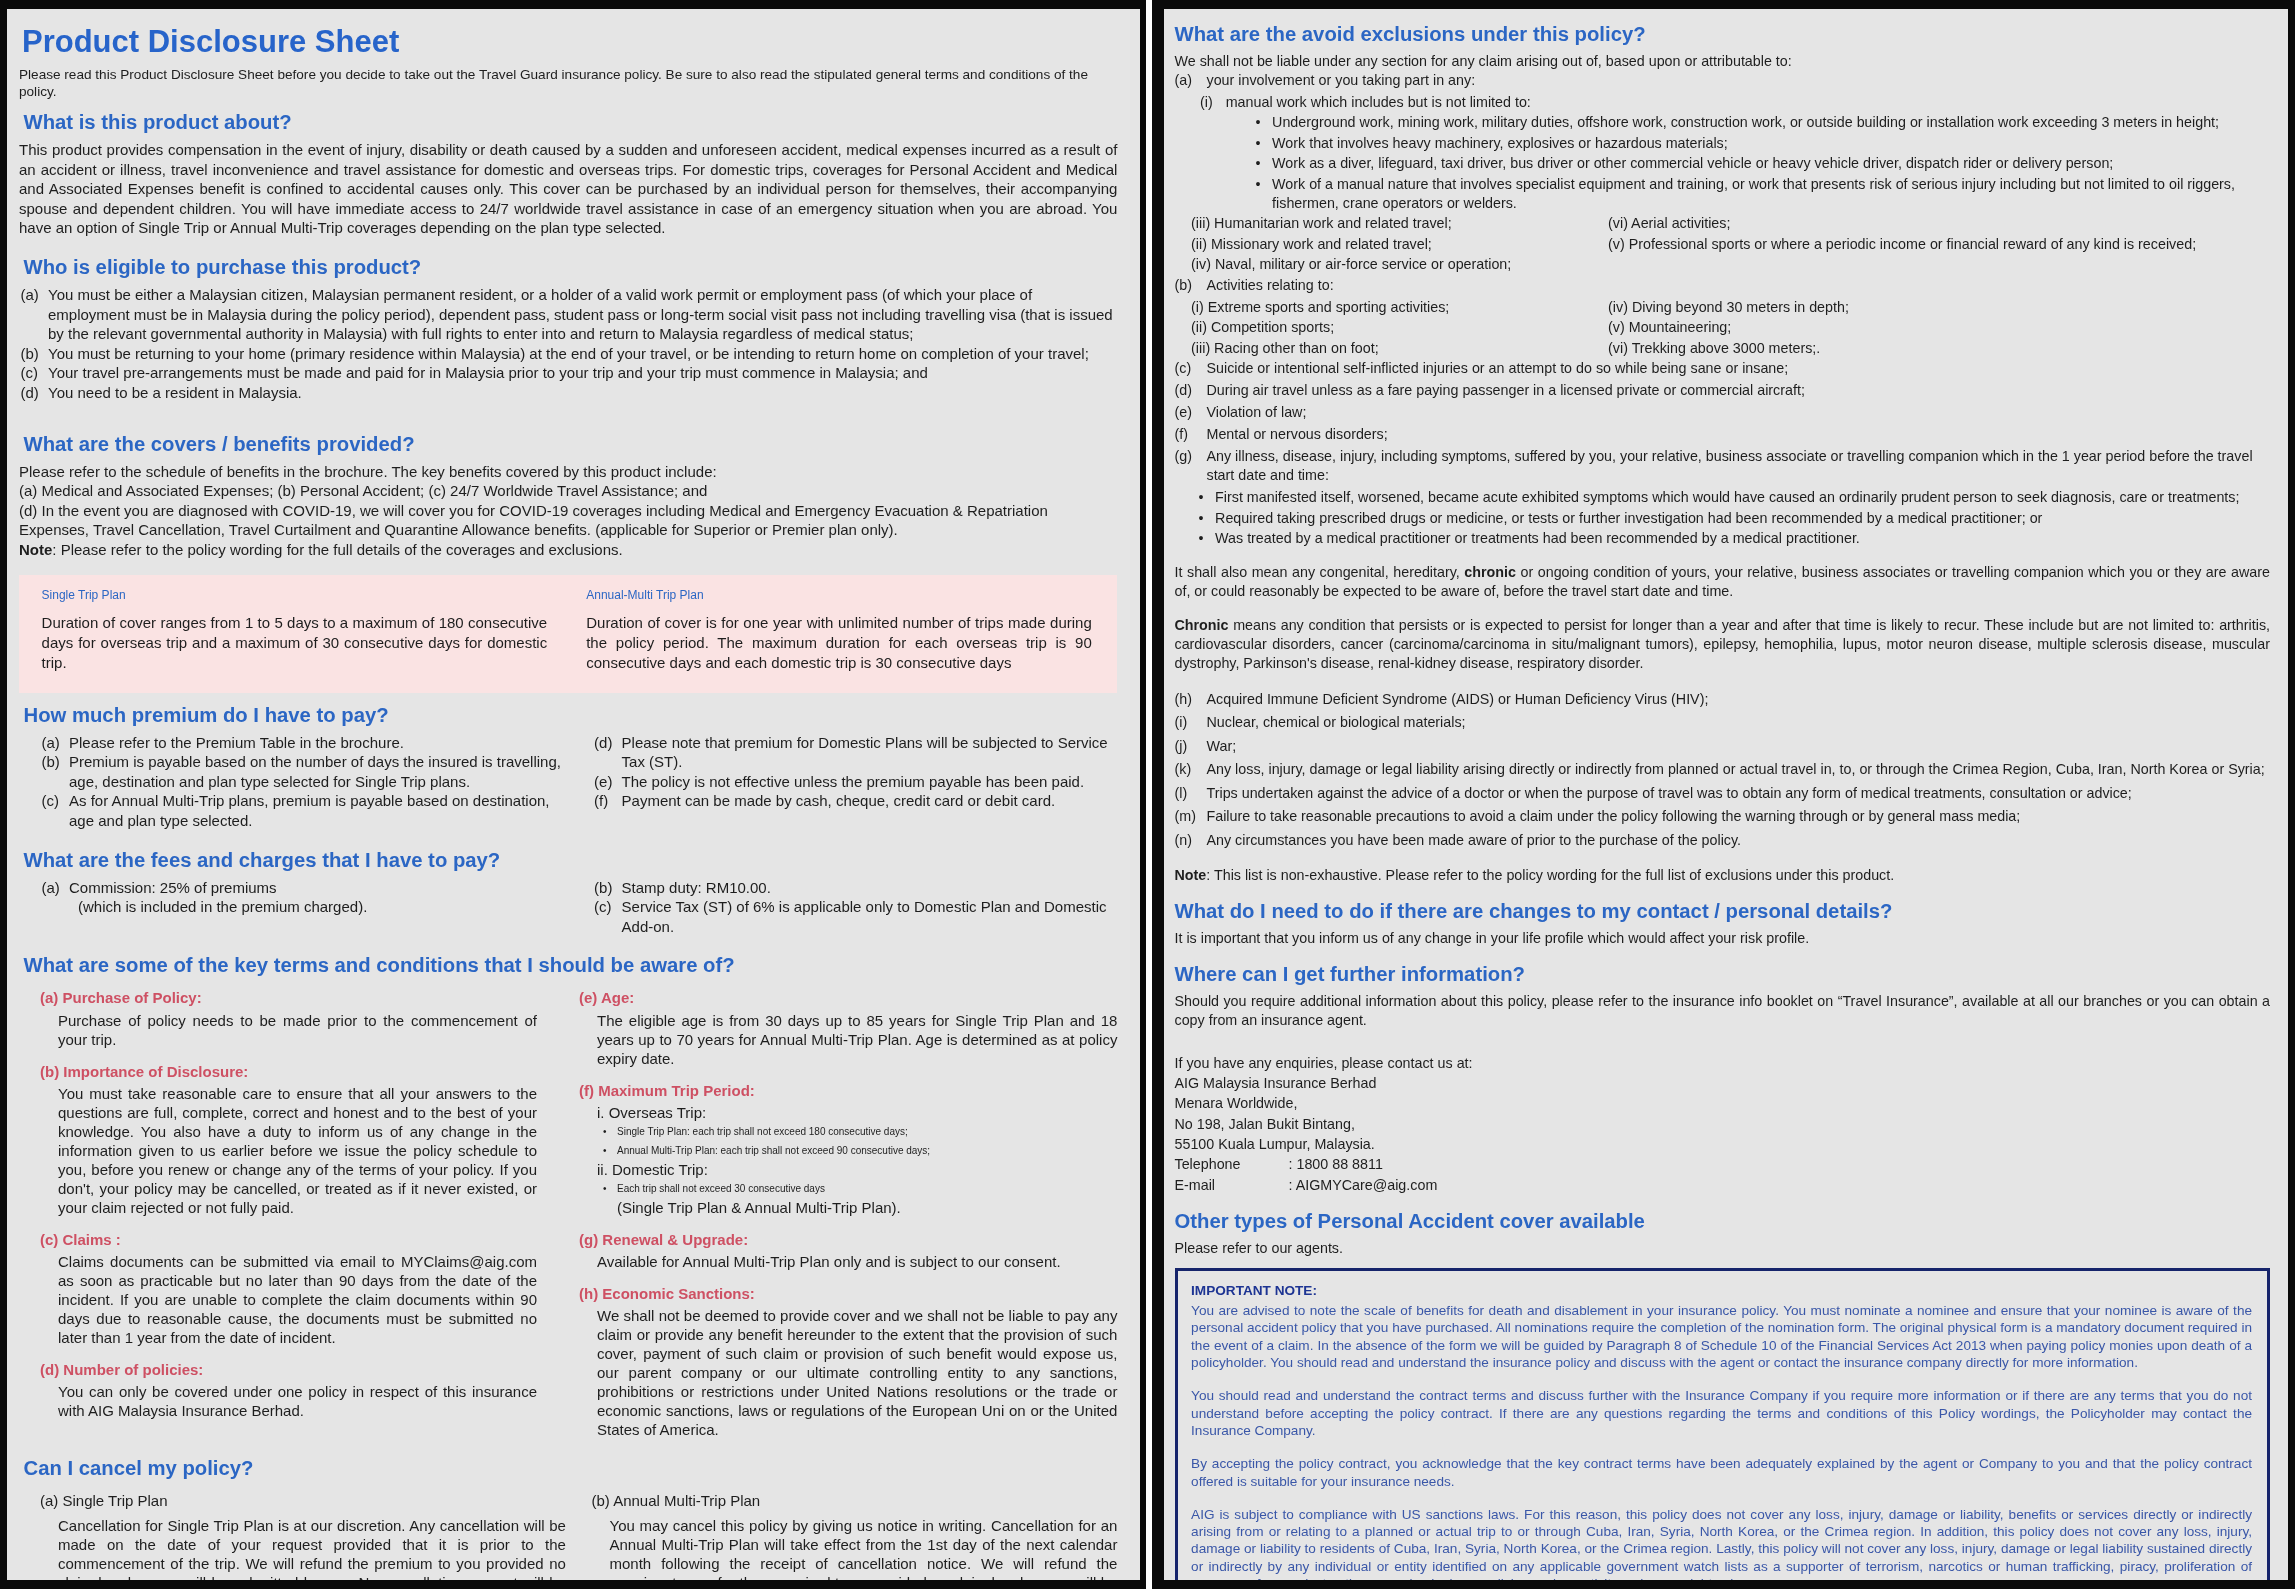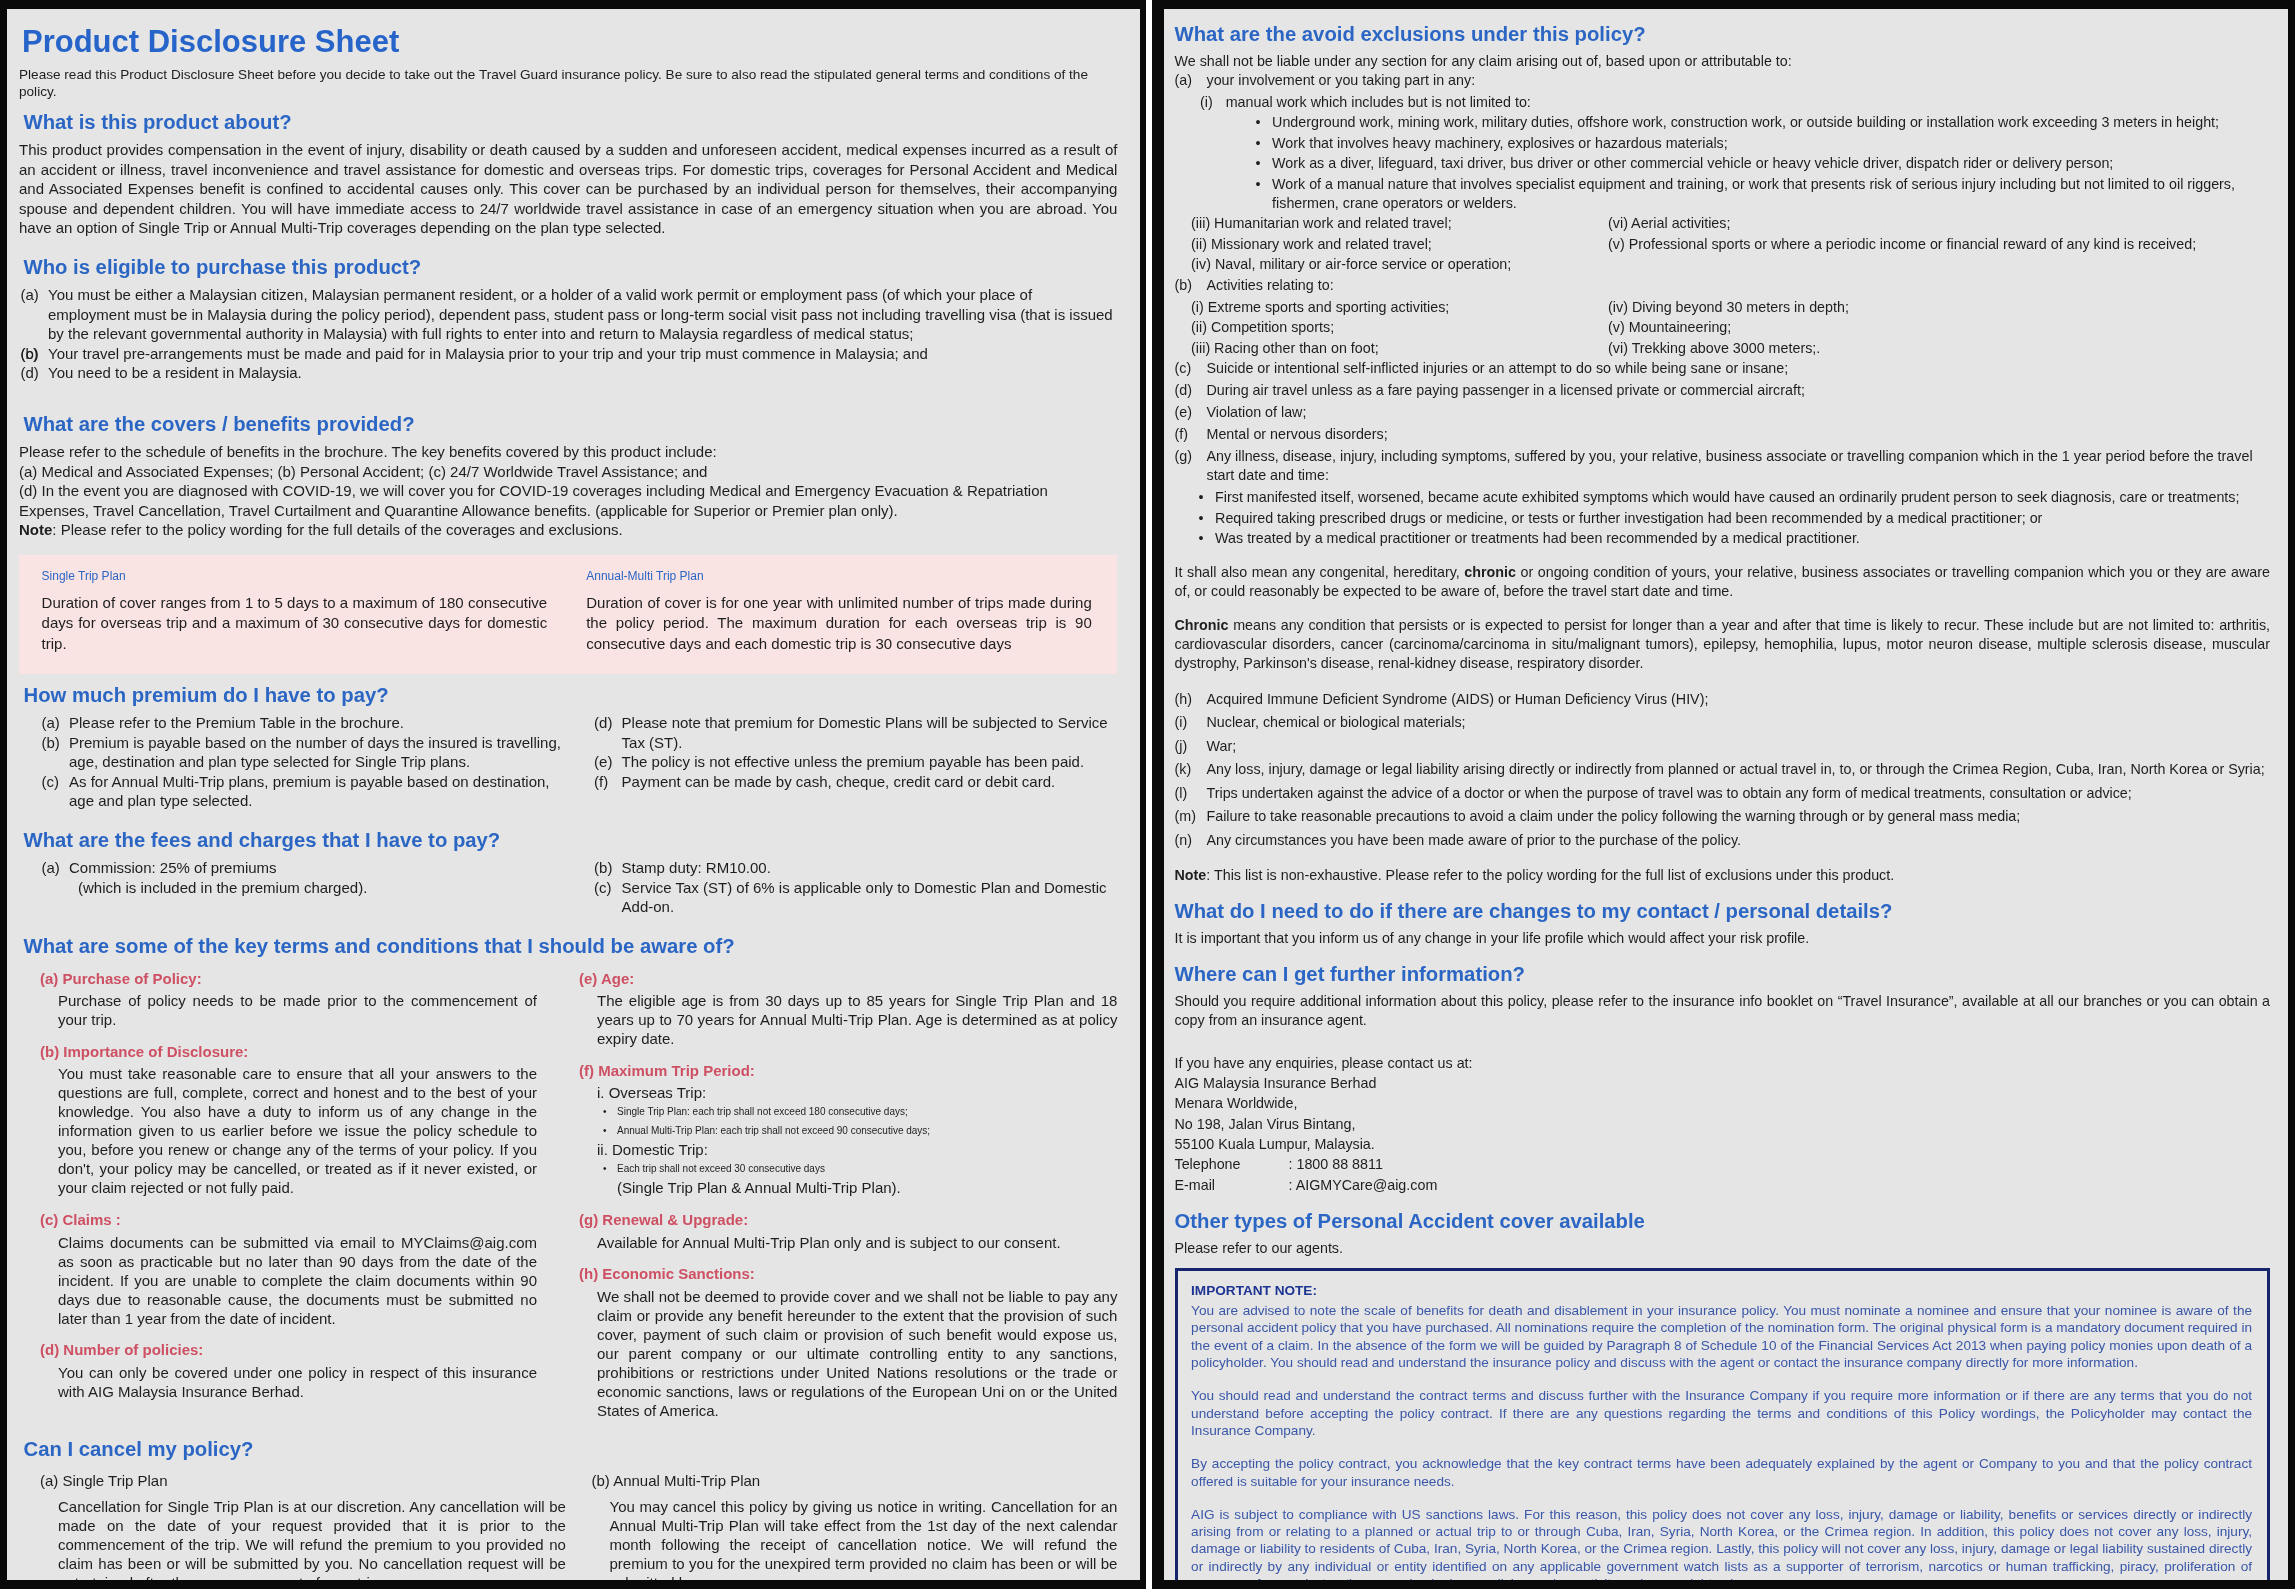--- a/index.html
+++ b/index.html
@@ -81,21 +81,21 @@
 
   <div class="page page-left">
     <div class="h1">Product Disclosure Sheet</div>
     <p class="intro">Please read this Product Disclosure Sheet before you decide to take out the Travel Guard insurance policy. Be sure to also read the stipulated general terms and conditions of the policy.</p>
 
     <div class="h2 tight">What is this product about?</div>
     <p class="body j">This product provides compensation in the event of injury, disability or death caused by a sudden and unforeseen accident, medical expenses incurred as a result of an accident or illness, travel inconvenience and travel assistance for domestic and overseas trips. For domestic trips, coverages for Personal Accident and Medical and Associated Expenses benefit is confined to accidental causes only. This cover can be purchased by an individual person for themselves, their accompanying spouse and dependent children. You will have immediate access to 24/7 worldwide travel assistance in case of an emergency situation when you are abroad. You have an option of Single Trip or Annual Multi-Trip coverages depending on the plan type selected.</p>
 
     <div class="h2">Who is eligible to purchase this product?</div>
     <div class="item"><span class="m">(a)</span><span>You must be either a Malaysian citizen, Malaysian permanent resident, or a holder of a valid work permit or employment pass (of which your place of employment must be in Malaysia during the policy period), dependent pass, student pass or long-term social visit pass not including travelling visa (that is issued by the relevant governmental authority in Malaysia) with full rights to enter into and return to Malaysia regardless of medical status;</span></div>
-    <div class="item"><span class="m">(b)</span></div>
+    <div class="item"><span class="m">(b)</span><span>You must be returning to your home (primary residence within Malaysia) at the end of your travel, or be intending to return home on completion of your travel;</span></div>
     <div class="item"><span class="m">(c)</span><span>Your travel pre-arrangements must be made and paid for in Malaysia prior to your trip and your trip must commence in Malaysia; and</span></div>
     <div class="item"><span class="m">(d)</span><span>You need to be a resident in Malaysia.</span></div>
 
     <div class="h2 mt-lg">What are the covers / benefits provided?</div>
     <p class="line">Please refer to the schedule of benefits in the brochure. The key benefits covered by this product include:</p>
     <p class="line">(a) Medical and Associated Expenses;  (b) Personal Accident;  (c) 24/7 Worldwide Travel Assistance; and</p>
     <p class="line">(d) In the event you are diagnosed with COVID-19, we will cover you for COVID-19 coverages including Medical and Emergency Evacuation &amp; Repatriation Expenses, Travel Cancellation, Travel Curtailment and Quarantine Allowance benefits. (applicable for Superior or Premier plan only).</p>
     <p class="line"><b>Note</b><span>: Please refer to the policy wording for the full details of the coverages and exclusions.</span></p>
 
     <div class="planbox">
@@ -251,21 +251,21 @@
     <div class="h2">What do I need to do if there are changes to my contact / personal details?</div>
     <p class="rline">It is important that you inform us of any change in your life profile which would affect your risk profile.</p>
 
     <div class="h2">Where can I get further information?</div>
     <p class="rline j">Should you require additional information about this policy, please refer to the insurance info booklet on “Travel Insurance”, available at all our branches or you can obtain a copy from an insurance agent.</p>
 
     <div class="contact">
       <div class="cline">If you have any enquiries, please contact us at:</div>
       <div class="cline">AIG Malaysia Insurance Berhad</div>
       <div class="cline">Menara Worldwide,</div>
-      <div class="cline">No 198, Jalan Virus Bintang,</div>
+      <div class="cline">No 198, Jalan Bukit Bintang,</div>
       <div class="cline">55100 Kuala Lumpur, Malaysia.</div>
       <div class="cline"><span class="clabel">Telephone</span><span>: 1800 88 8811</span></div>
       <div class="cline"><span class="clabel">E-mail</span><span>: AIGMYCare@aig.com</span></div>
     </div>
 
     <div class="h2">Other types of Personal Accident cover available</div>
     <p class="rline">Please refer to our agents.</p>
 
     <div class="impbox">
       <div class="implabel">IMPORTANT NOTE:</div>

